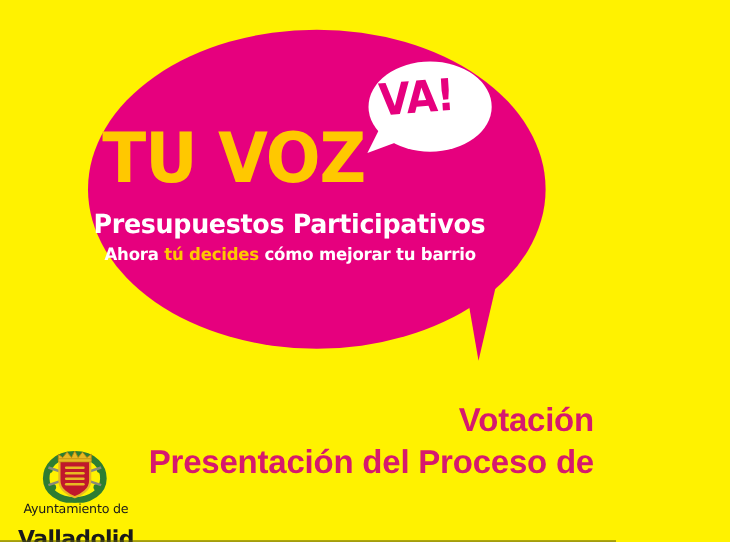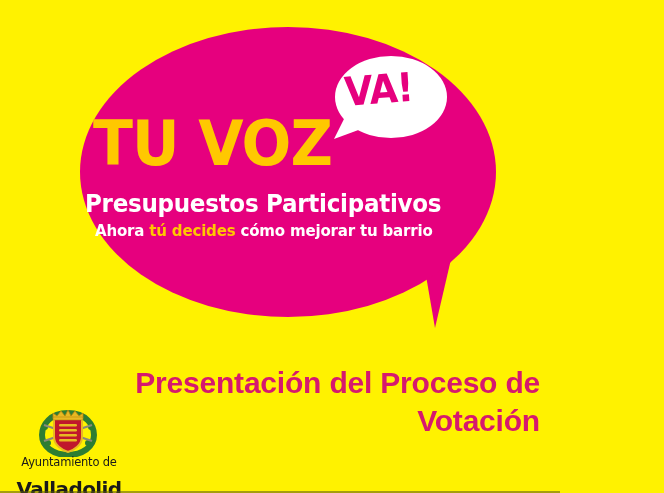--- a/index.html
+++ b/index.html
@@ -183,22 +183,22 @@
     <div class="va-text">VA!</div>
 
     <div class="subtitle">Presupuestos Participativos</div>
 
     <div class="tagline">
       <span>Ahora </span><span class="hl">tú decides</span><span> cómo mejorar tu barrio</span>
     </div>
   </div>
 
   <div class="deck-title">
+    <span class="ln">Votación</span>
     <span class="ln">Presentación del Proceso de</span>
-    <span class="ln">Votación</span>
   </div>
 
   <div class="city-logo">
     <div class="crest-wrap">
       <svg viewBox="0 0 60 50" width="60" height="50">
 
         <path d="M30 6 C12 6 4 18 4 28 C4 40 16 48 30 48 C44 48 56 40 56 28 C56 18 48 6 30 6 Z" fill="none" stroke="#2E7D32" stroke-width="6"></path>
         <circle cx="7" cy="20" r="3" fill="#2E7D32"></circle>
         <circle cx="53" cy="20" r="3" fill="#2E7D32"></circle>
         <circle cx="10" cy="36" r="3" fill="#2E7D32"></circle>

